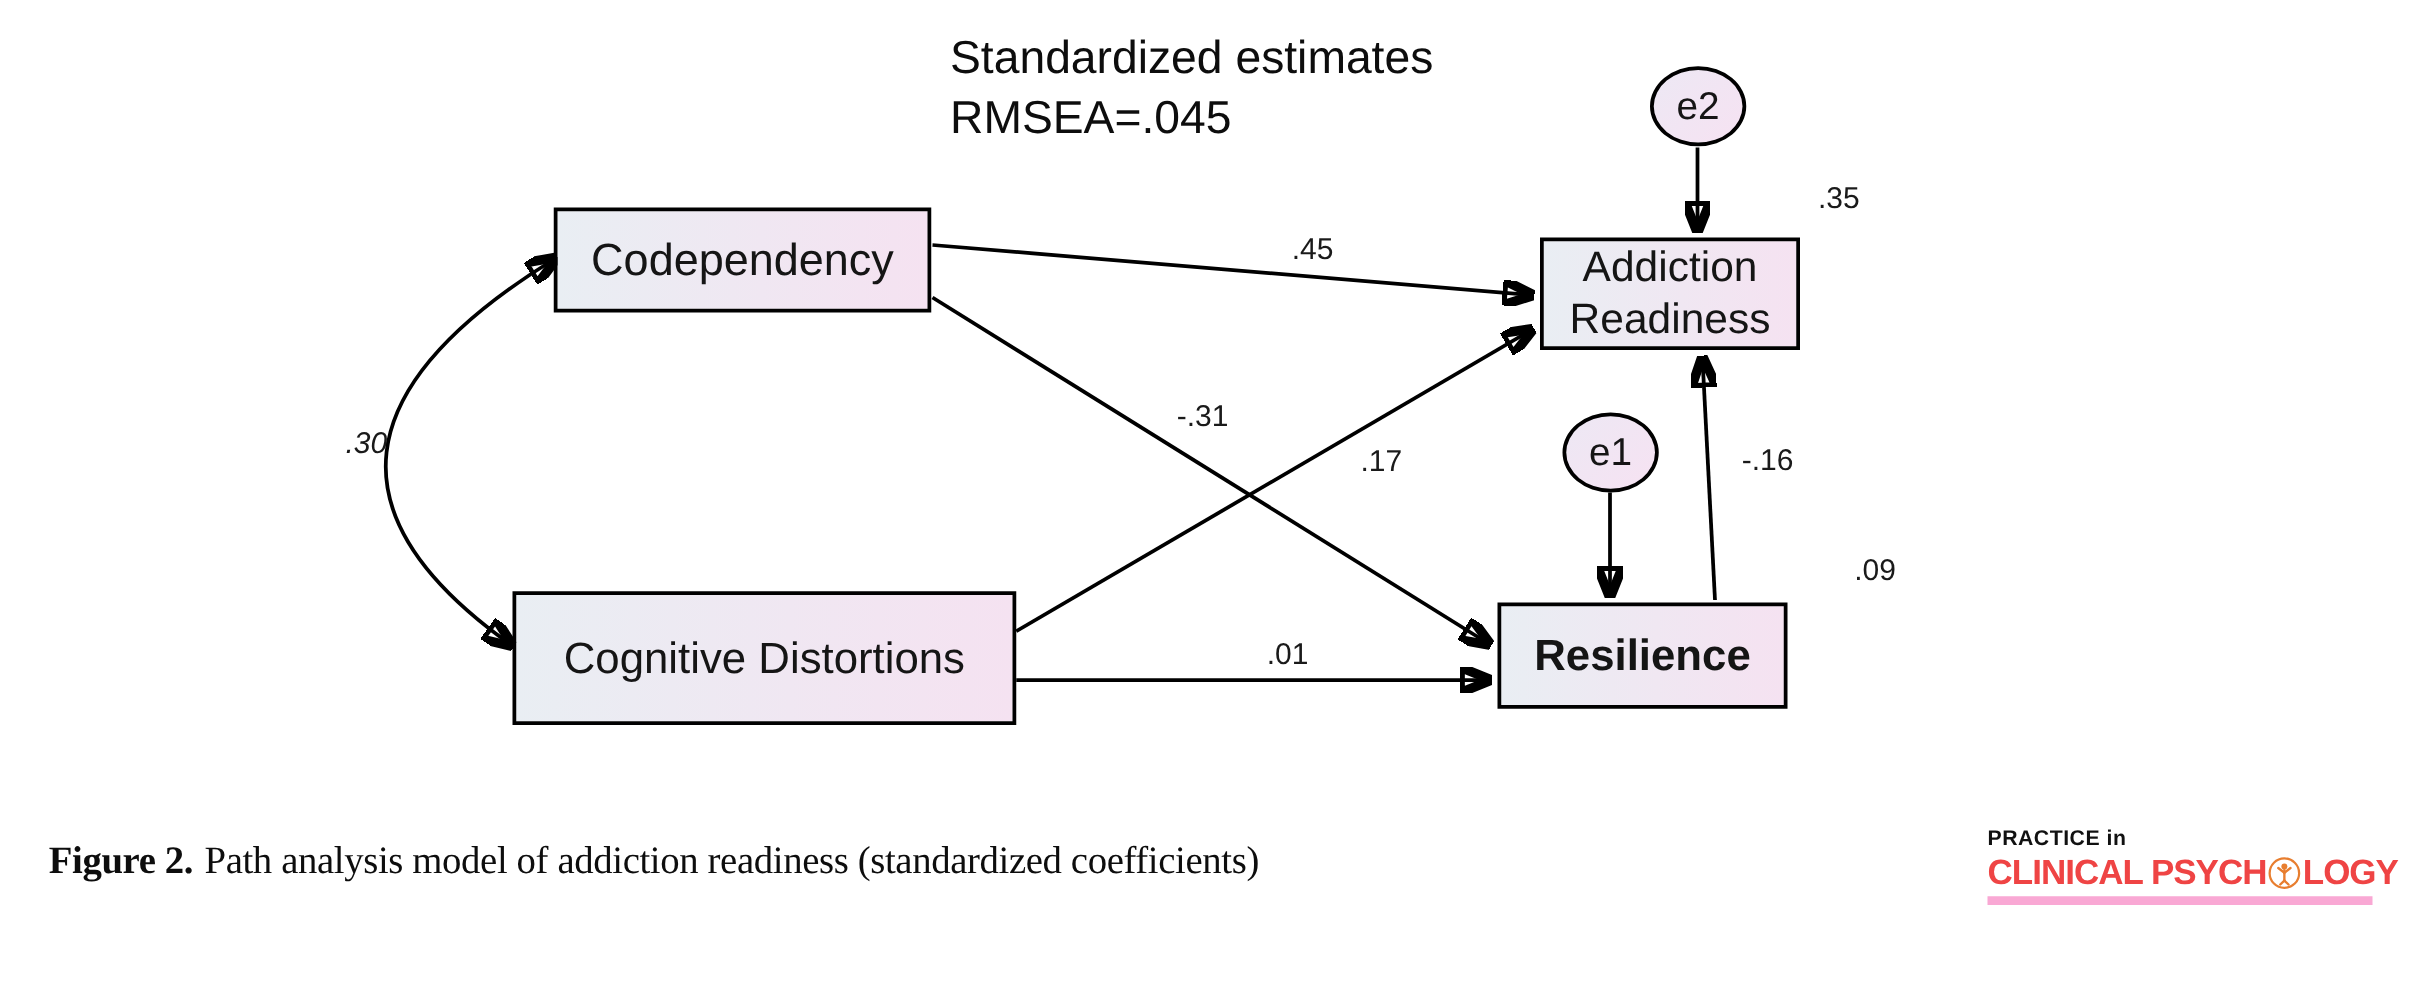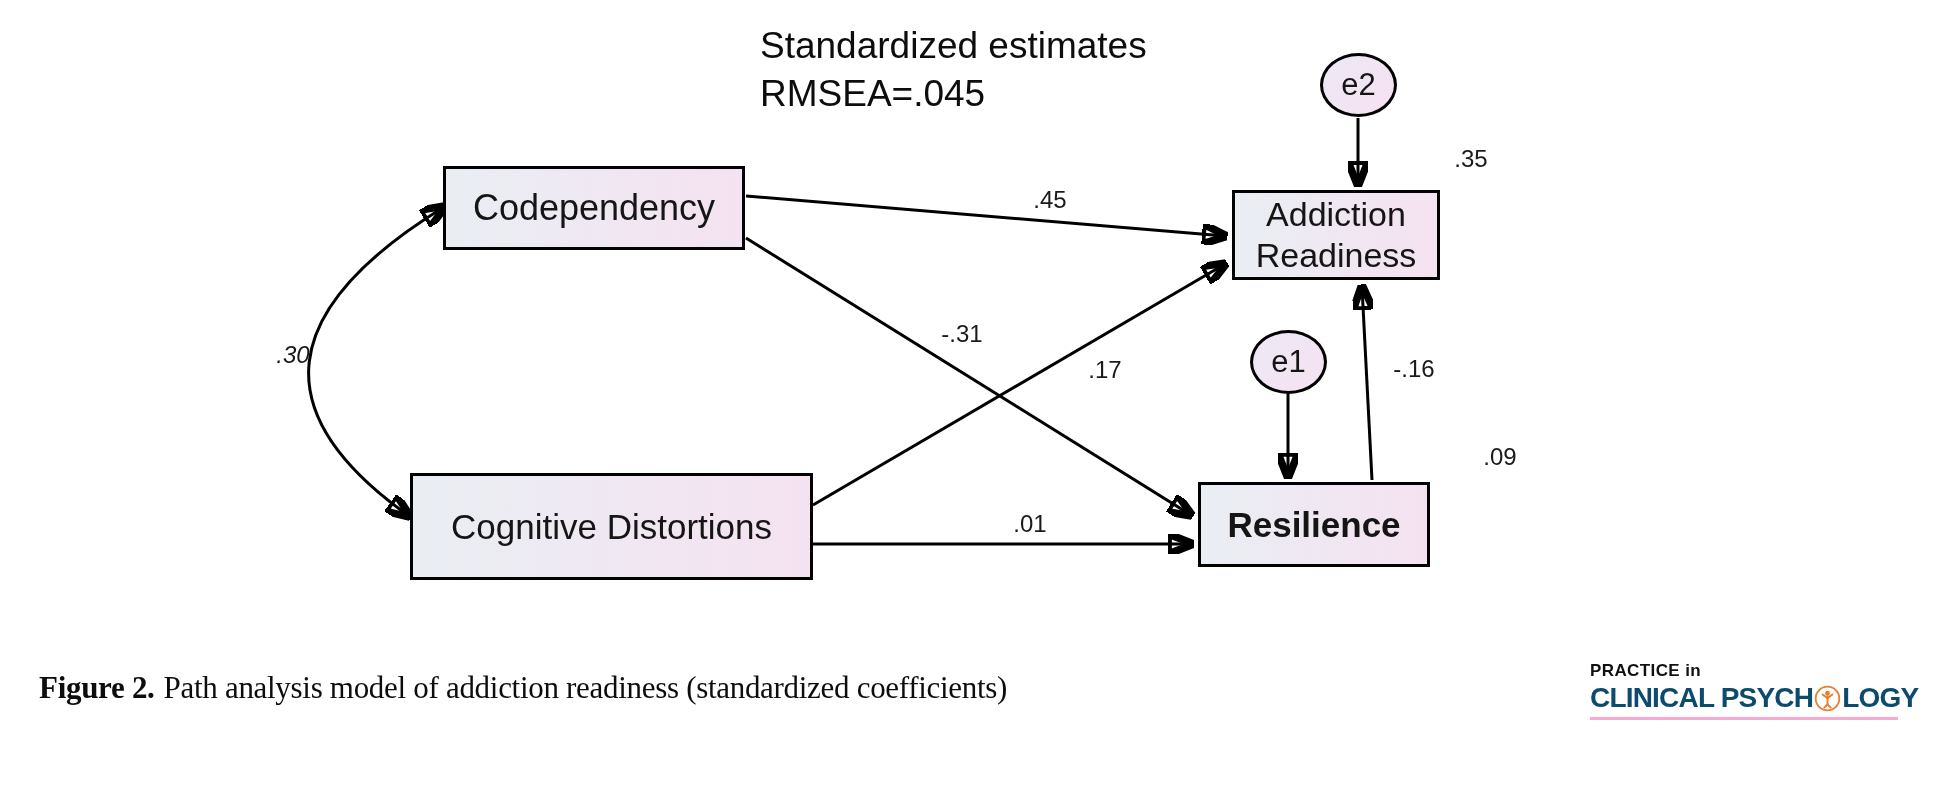--- a/index.html
+++ b/index.html
@@ -44,21 +44,21 @@
     position:absolute; left:12px; top:670px; font-size:31px; letter-spacing:-0.3px;
     font-family:"Liberation Serif", serif; color:#0d0d0d; white-space:nowrap;margin-left:27px;
   }
   .caption .cap-label { font-weight:bold; }
   .caption .cap-text { margin-left:9px; }
 
   .logo { position:absolute; left:1590px; top:647px; width:308px; }
   .logo-top { font-size:17px; font-weight:bold; letter-spacing:0.4px; color:#111;margin-top:14px; }
   .logo-main {
     display:flex; align-items:center; font-size:28px; font-weight:bold;
-    letter-spacing:-0.8px; color:#0c4a6e; border-bottom:3px solid #f9a8d4;
+    letter-spacing:-0.8px; color:#ef4444; border-bottom:7px solid #f9a8d4;
     padding-bottom:3px; margin-top:1px; white-space:nowrap;
   }
   .logo-main .o-icon { display:inline-flex; margin:0 1px; }
 </style>
 </head>
 <body>
 
 <div class="canvas">
 
   <svg class="edges" viewBox="0 0 1947 795">

